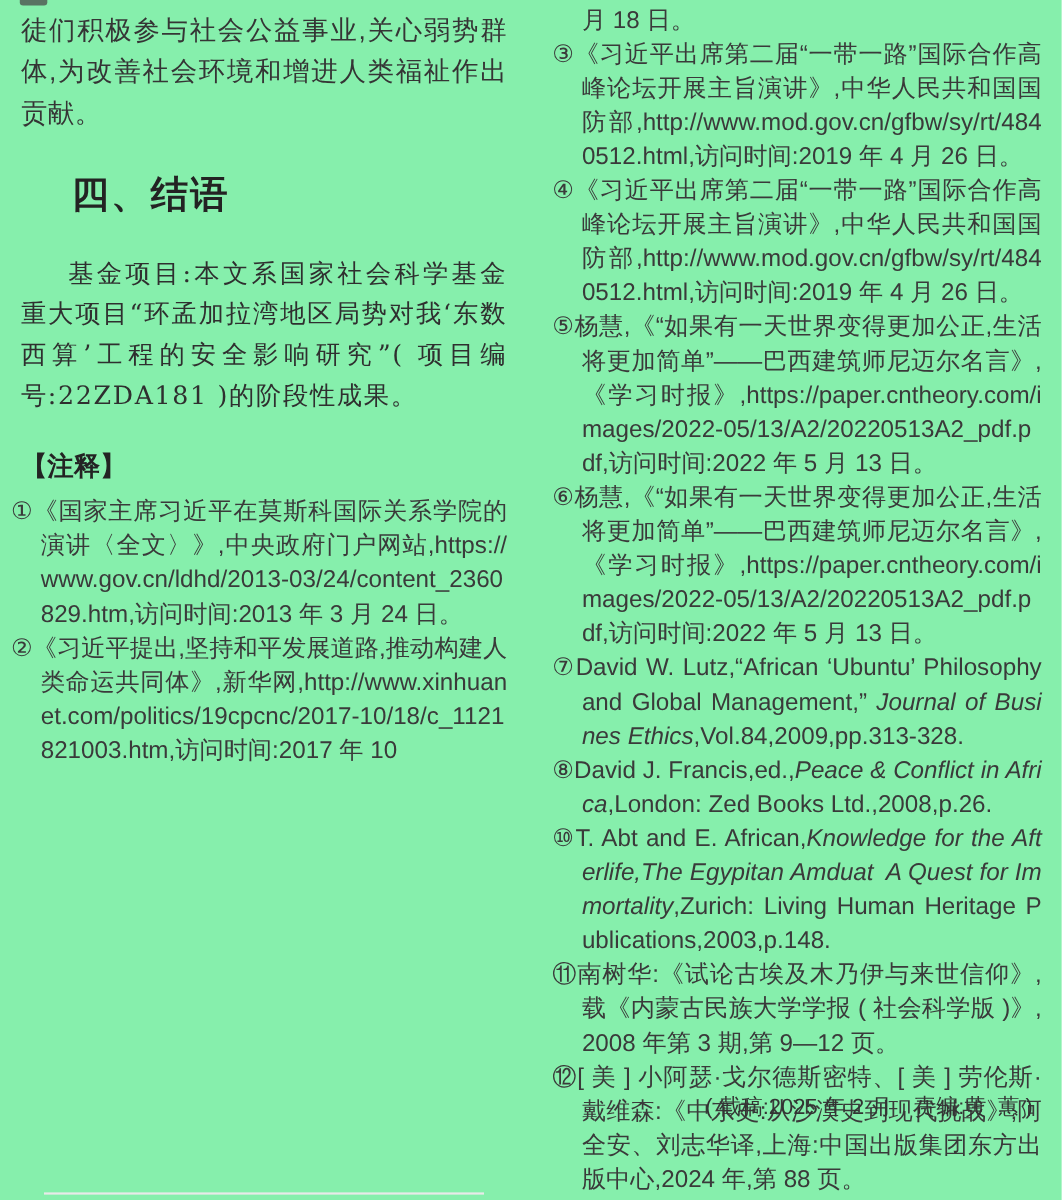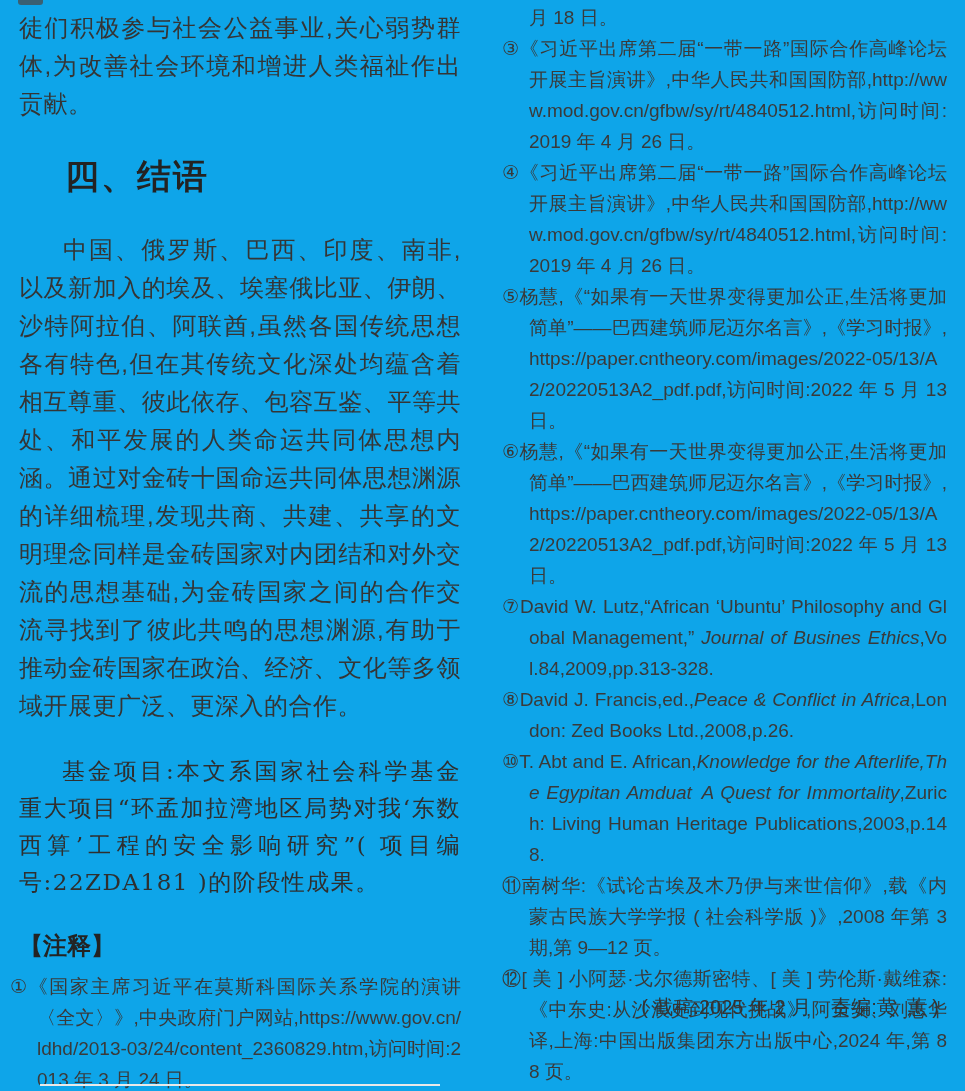--- a/index.html
+++ b/index.html
@@ -6,21 +6,21 @@
   body {
     width: 965px; height: 1091px;
     background: #fdfdfd;
     font-family: "Liberation Sans", "DejaVu Sans", sans-serif;
   }
   .page {
     position: relative;
     width: 965px; height: 1091px;
     overflow: hidden;
     color: #333;
-    background: #0ea5e9;
+    background: #86efac;
   }
   .col { position: absolute; top: 0; }
   .col-left  { left: 19px;  top: 9px;  width: 442px; }
   .col-right { left: 502px; top: 2px;  width: 445px; }
 
   .body-par {
     margin: 0;
     font-size: 24px;
     line-height: 38px;
     text-align: justify;
@@ -50,21 +50,21 @@
 
   .notes-title {
     margin: 29px 0 9px 0;
     font-size: 24px;
     font-weight: 700;
     color: #232323;
   }
 
   .fn {
     margin: 0 0 0 -9px;
-    font-size: 19px;
+    font-size: 22px;
     line-height: 31px;
     text-align: justify;
     padding-left: 27px;
     text-indent: -27px;
     word-break: break-all;
     color: #3a3a3a;
   }
   .col-right .fn { margin-left: 0; }
   .fn .it { font-style: italic; }
   .fn-num { display: inline; }
@@ -104,21 +104,20 @@
 </head>
 <body>
 
 <div class="page">
 
   <div class="artifact-top"></div>
 
   <div class="col col-left">
     <p class="body-par">徒们积极参与社会公益事业,关心弱势群体,为改善社会环境和增进人类福祉作出贡献。</p>
     <h2 class="heading">四、结语</h2>
-    <p class="body-par indent">中国、俄罗斯、巴西、印度、南非,以及新加入的埃及、埃塞俄比亚、伊朗、沙特阿拉伯、阿联酋,虽然各国传统思想各有特色,但在其传统文化深处均蕴含着相互尊重、彼此依存、包容互鉴、平等共处、和平发展的人类命运共同体思想内涵。通过对金砖十国命运共同体思想渊源的详细梳理,发现共商、共建、共享的文明理念同样是金砖国家对内团结和对外交流的思想基础,为金砖国家之间的合作交流寻找到了彼此共鸣的思想渊源,有助于推动金砖国家在政治、经济、文化等多领域开展更广泛、更深入的合作。</p>
     <p class="funding">基金项目:本文系国家社会科学基金重大项目“环孟加拉湾地区局势对我‘东数西算’工程的安全影响研究”( 项目编号:22ZDA181 )的阶段性成果。</p>
     <div class="notes-title">【注释】</div>
     <div class="fn"><span class="fn-num">①</span><span>《国家主席习近平在莫斯科国际关系学院的演讲〈全文〉》,中央政府门户网站,https://www.gov.cn/ldhd/2013-03/24/content_2360829.htm,访问时间:2013 年 3 月 24 日。</span></div>
     <div class="fn"><span class="fn-num">②</span><span>《习近平提出,坚持和平发展道路,推动构建人类命运共同体》,新华网,http://www.xinhuanet.com/politics/19cpcnc/2017-10/18/c_1121821003.htm,访问时间:2017 年 10</span></div>
   </div>
 
   <div class="col col-right">
     <div class="fn fn-cont">月 18 日。</div>
     <div class="fn"><span class="fn-num">③</span><span>《习近平出席第二届“一带一路”国际合作高峰论坛开展主旨演讲》,中华人民共和国国防部,http://www.mod.gov.cn/gfbw/sy/rt/4840512.html,访问时间:2019 年 4 月 26 日。</span></div>
     <div class="fn"><span class="fn-num">④</span><span>《习近平出席第二届“一带一路”国际合作高峰论坛开展主旨演讲》,中华人民共和国国防部,http://www.mod.gov.cn/gfbw/sy/rt/4840512.html,访问时间:2019 年 4 月 26 日。</span></div>

